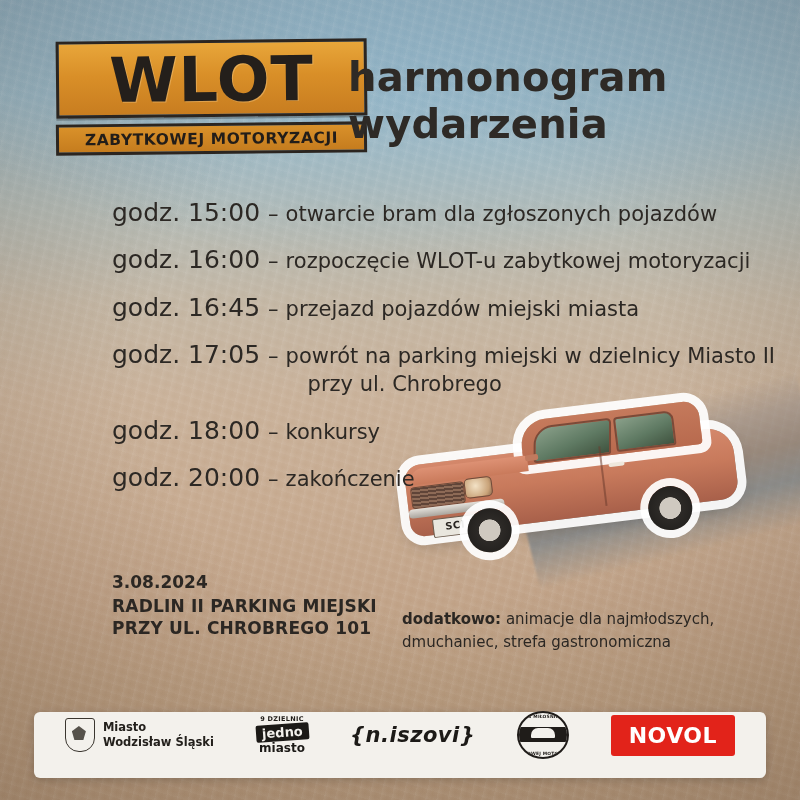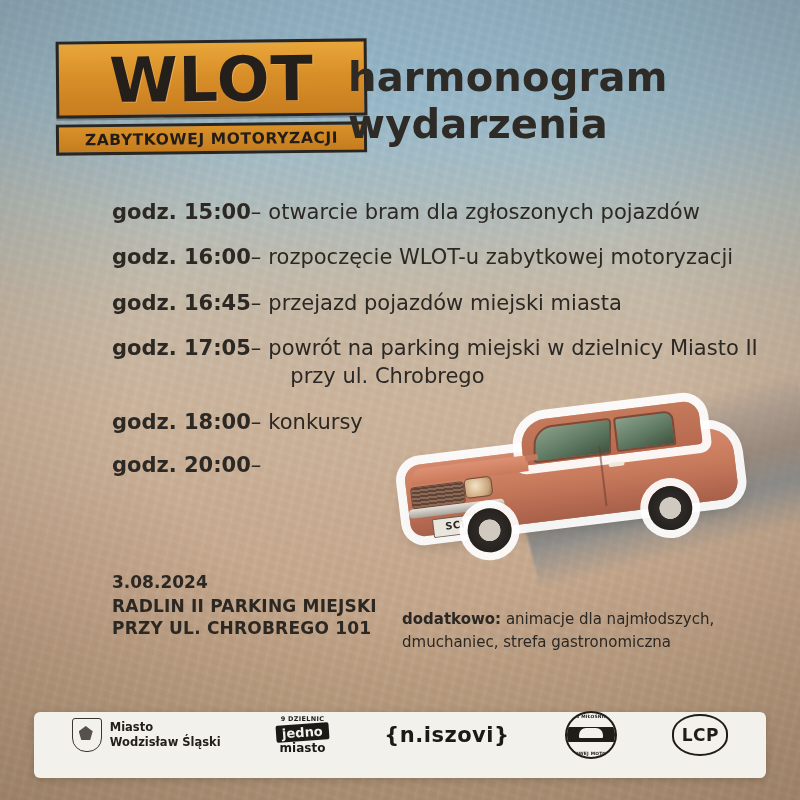--- a/index.html
+++ b/index.html
@@ -120,24 +120,25 @@
   }
   .row {
     display: flex;
     align-items: baseline;
     justify-content: flex-start;
     margin: 0 0 17px 0;
     padding-left: 112px;
   }
   .row .time {
     font-family: "DejaVu Sans", sans-serif;
-    font-weight: 700;
-    font-size: 21px;
+    font-weight: 400;
+    font-size: 25px;
     color: #2c2824;
     white-space: nowrap;
+    margin-right: 8px;
   }
   .row .dash {
     font-family: "DejaVu Sans", sans-serif;
     font-size: 21px;
     color: #2c2824;
     margin-right: 7px;
   }
   .row .desc {
     font-family: "DejaVu Sans", sans-serif;
     font-size: 21px;
@@ -396,20 +397,21 @@
     font-size: 12px;
     display: block;
     margin-top: 1px;
   }
   .niszovi {
     font-family: "DejaVu Sans", sans-serif;
     font-weight: 700;
     font-size: 21px;
     color: #1c1a17;
     letter-spacing: 0.5px;
+    font-style: italic;
   }
   .club-badge {
     width: 48px; height: 44px;
     border-radius: 50%;
     border: 2px solid #1f1c19;
     position: relative;
     display: flex;
     align-items: center;
     justify-content: center;
     overflow: hidden;
@@ -521,20 +523,21 @@
 
     <div class="row">
       <span class="time">godz. 18:00</span>
       <span class="dash">–</span>
       <span class="desc">konkursy</span>
     </div>
 
     <div class="row">
       <span class="time">godz. 20:00</span>
       <span class="dash">–</span>
+      <span class="desc">zakończenie</span>
     </div>
 
   </div>
 
   <div class="layer car-zone">
     <div class="stripe"></div>
     <div class="car">
       <div class="car-body"></div>
       <div class="car-cabin"></div>
       <div class="win w1"></div>
@@ -589,20 +592,20 @@
 
     <div class="sp">
       <div class="club-badge">
         <div class="ring-top">KLUB MIŁOŚNIKÓW</div>
         <div class="band"></div>
         <div class="cartop"></div>
         <div class="ring-txt">ZABYTKOWEJ MOTORYZACJI</div>
       </div>
     </div>
 
+
     <div class="sp">
-      <div class="lcp">LCP</div>
-    </div>
-
+      <div class="novol">NOVOL</div>
+    </div>
 
   </div>
 
 </div>
 
 </body></html>

